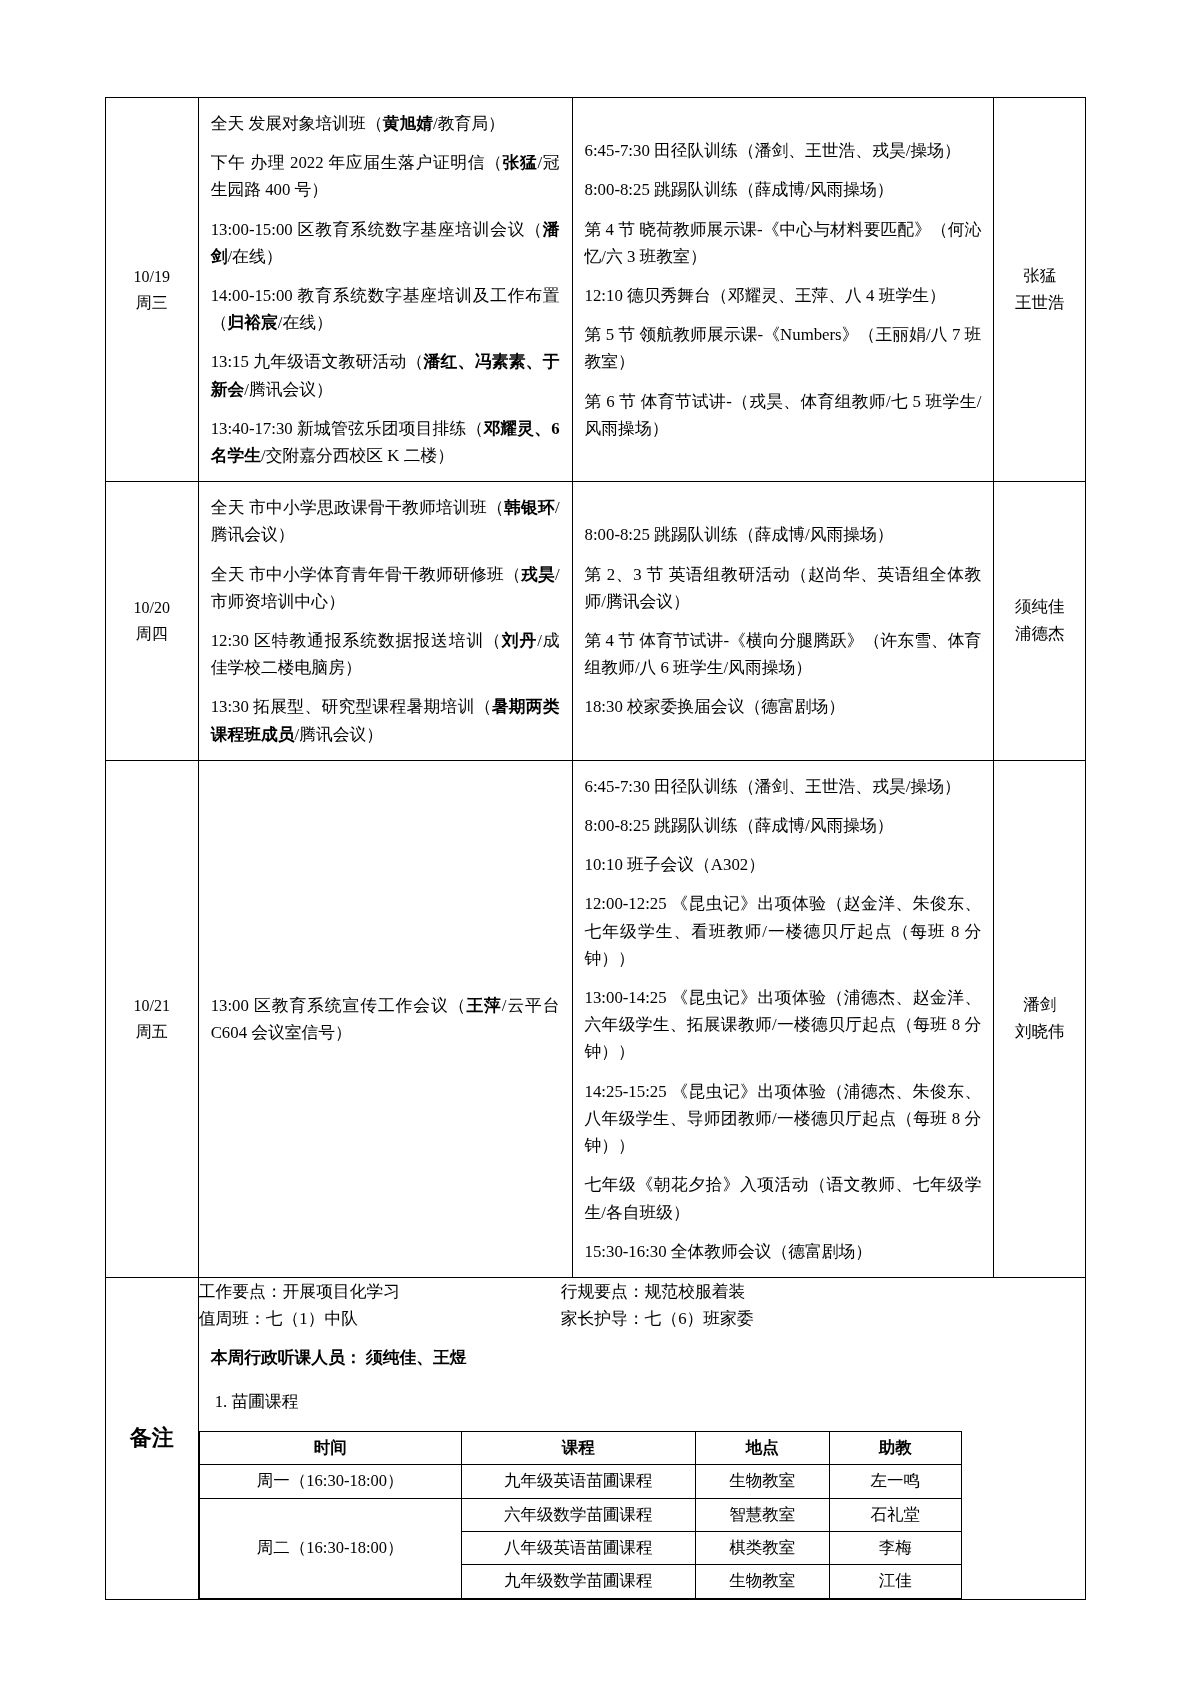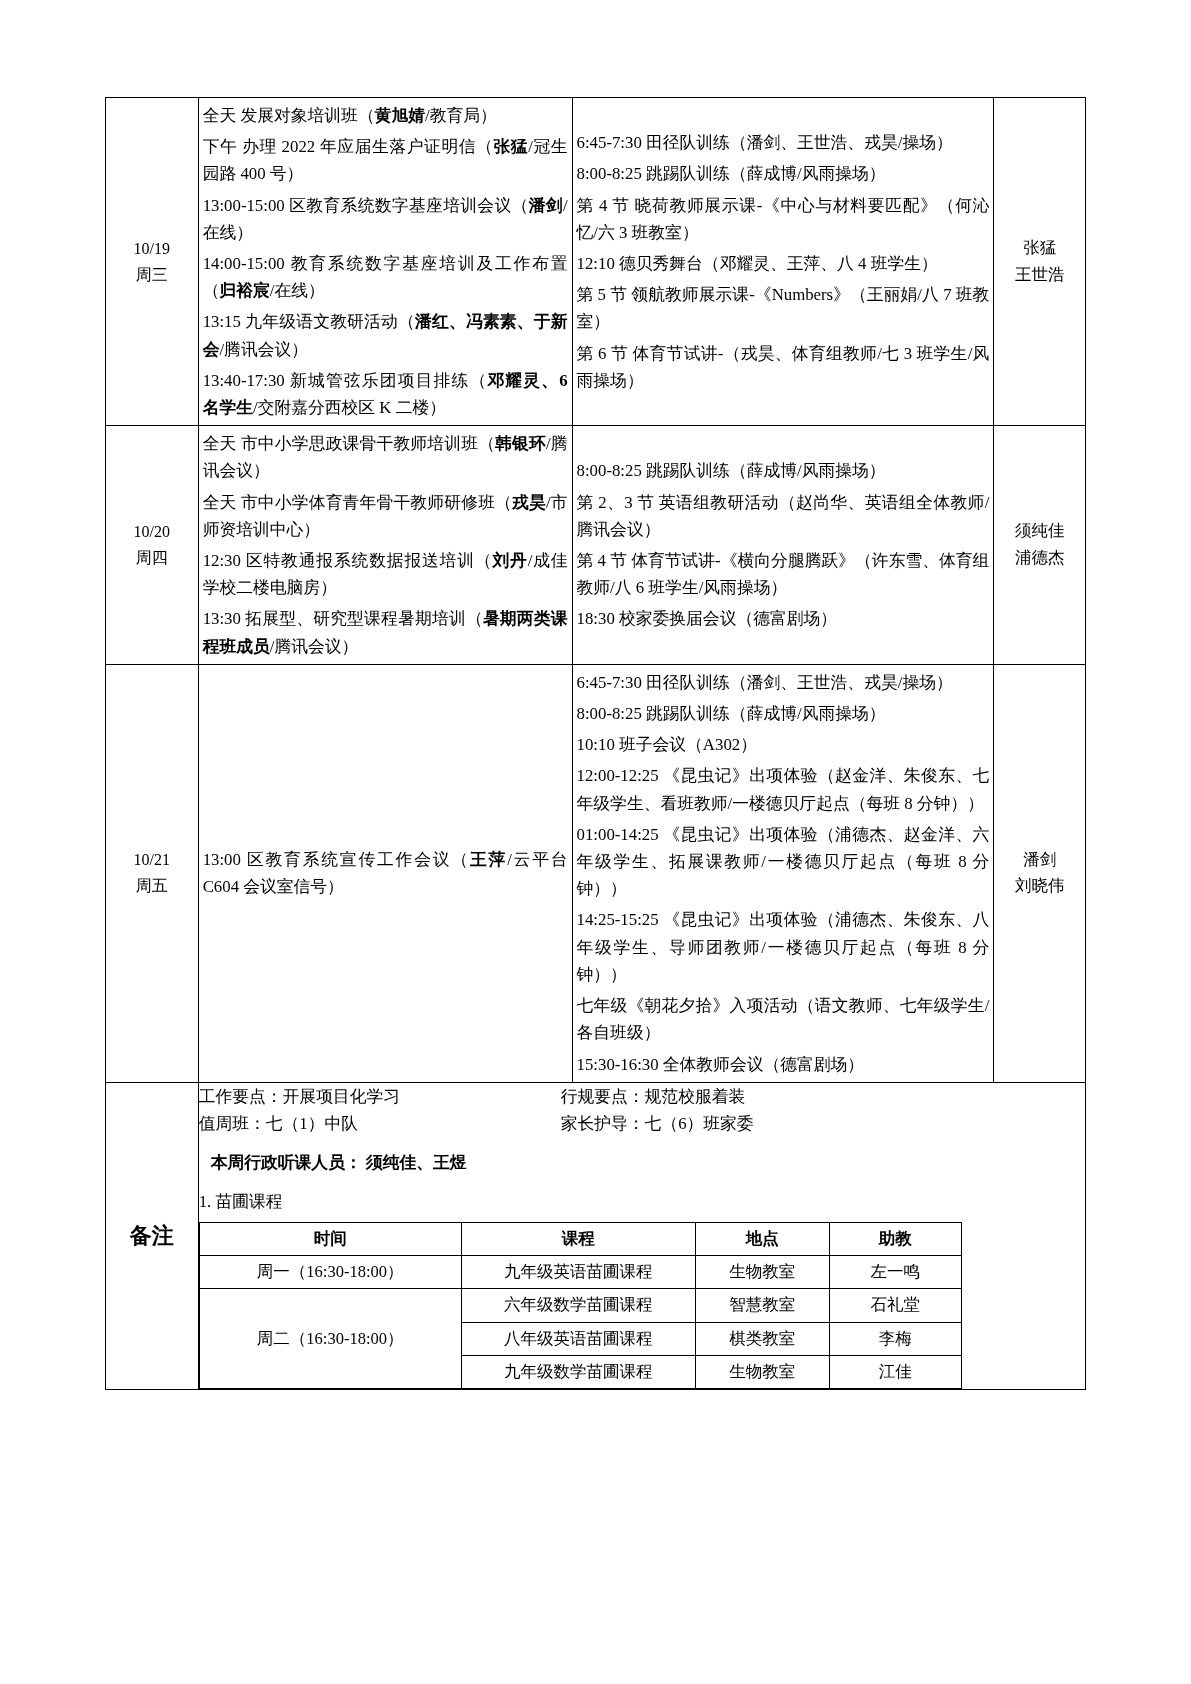--- a/index.html
+++ b/index.html
@@ -48,21 +48,21 @@
   }
   .itemcell{
     padding:7px 8px 7px 9px;
     font-size:16.8px;
     line-height:1.62;
     text-align:justify;
     text-justify:inter-ideograph;
     vertical-align:top;
   }
   .itemcell p{
-    margin:4px;
+    margin:12px;
     text-indent:0;
   }
   b{font-weight:bold;}
 
   
   .remarks-label{
     text-align:center;
     font-size:22px;
     font-weight:bold;
     vertical-align:middle;
@@ -70,21 +70,21 @@
   .remarks-body{
     padding:8px 9px 10px 9px;
     font-size:16.8px;
     line-height:1.62;
     vertical-align:top;
   }
   .rline{display:flex;gap:27px;}
   .rline .left{width:335px;flex:0 0 335px;}
   .rline .right{flex:1;}
   .rsingle{margin:12px;font-weight:bold;}
-  .numbered{margin:0;}
+  .numbered{margin:16px;}
 
   table.sub{
     border-collapse:collapse;
     margin-top:6px;
     width:762px;
     table-layout:fixed;
     border:1.4px solid #000;
   }
   table.sub td,table.sub th{
     border:1.1px solid #000;
@@ -128,21 +128,21 @@
               <p>13:40-17:30  新城管弦乐团项目排练（<b>邓耀灵、6 名学生</b>/交附嘉分西校区 K 二楼）</p>
             </div>
         </td>
         <td class="itemcell">
           <div>
               <p>6:45-7:30  田径队训练（潘剑、王世浩、戎昊/操场）</p>
               <p>8:00-8:25  跳踢队训练（薛成博/风雨操场）</p>
               <p>第 4 节  晓荷教师展示课-《中心与材料要匹配》（何沁忆/六 3 班教室）</p>
               <p>12:10  德贝秀舞台（邓耀灵、王萍、八 4 班学生）</p>
               <p>第 5 节  领航教师展示课-《Numbers》（王丽娟/八 7 班教室）</p>
-              <p>第 6 节  体育节试讲-（戎昊、体育组教师/七 3 班学生/风雨操场）</p>
+              <p>第 6 节  体育节试讲-（戎昊、体育组教师/七 5 班学生/风雨操场）</p>
             </div>
         </td>
         <td class="dutycell">
           <div>张猛</div>
           <div>王世浩</div>
         </td>
       </tr>
 
       <tr>
         <td class="datecell">
@@ -180,21 +180,21 @@
           <div>
               <p>13:00  区教育系统宣传工作会议（<b>王萍</b>/云平台 C604 会议室信号）</p>
             </div>
         </td>
         <td class="itemcell">
           <div>
               <p>6:45-7:30  田径队训练（潘剑、王世浩、戎昊/操场）</p>
               <p>8:00-8:25  跳踢队训练（薛成博/风雨操场）</p>
               <p>10:10  班子会议（A302）</p>
               <p>12:00-12:25  《昆虫记》出项体验（赵金洋、朱俊东、七年级学生、看班教师/一楼德贝厅起点（每班 8 分钟））</p>
-              <p>01:00-14:25  《昆虫记》出项体验（浦德杰、赵金洋、六年级学生、拓展课教师/一楼德贝厅起点（每班 8 分钟））</p>
+              <p>13:00-14:25  《昆虫记》出项体验（浦德杰、赵金洋、六年级学生、拓展课教师/一楼德贝厅起点（每班 8 分钟））</p>
               <p>14:25-15:25  《昆虫记》出项体验（浦德杰、朱俊东、八年级学生、导师团教师/一楼德贝厅起点（每班 8 分钟））</p>
               <p>七年级《朝花夕拾》入项活动（语文教师、七年级学生/各自班级）</p>
               <p>15:30-16:30  全体教师会议（德富剧场）</p>
             </div>
         </td>
         <td class="dutycell">
           <div>潘剑</div>
           <div>刘晓伟</div>
         </td>
       </tr>

